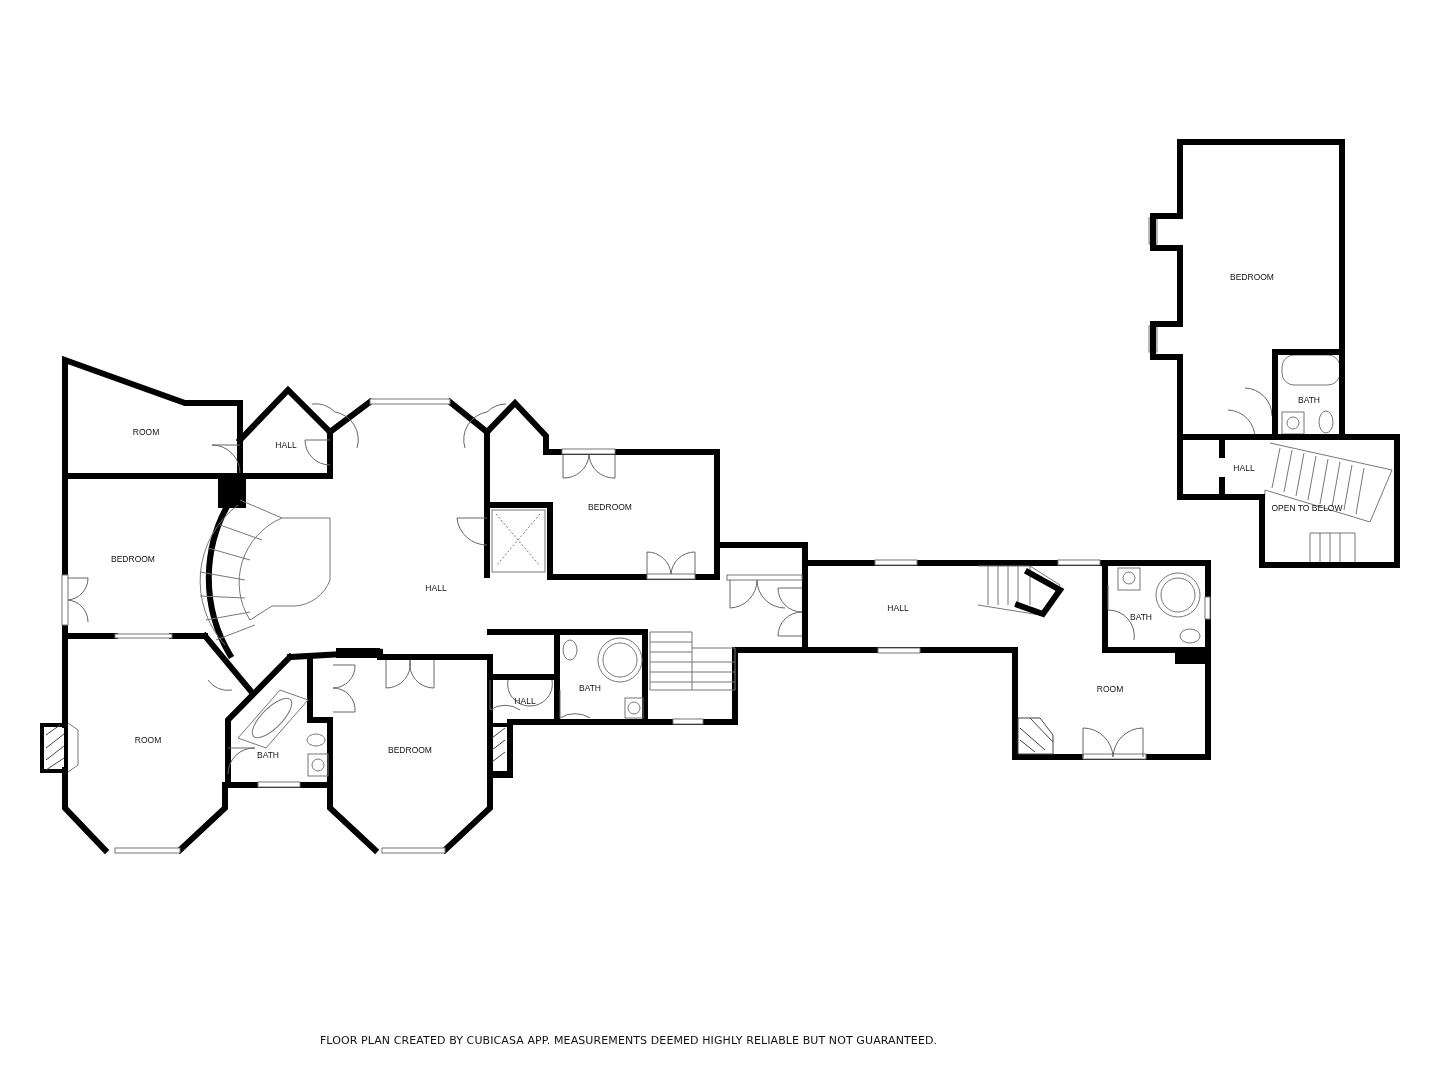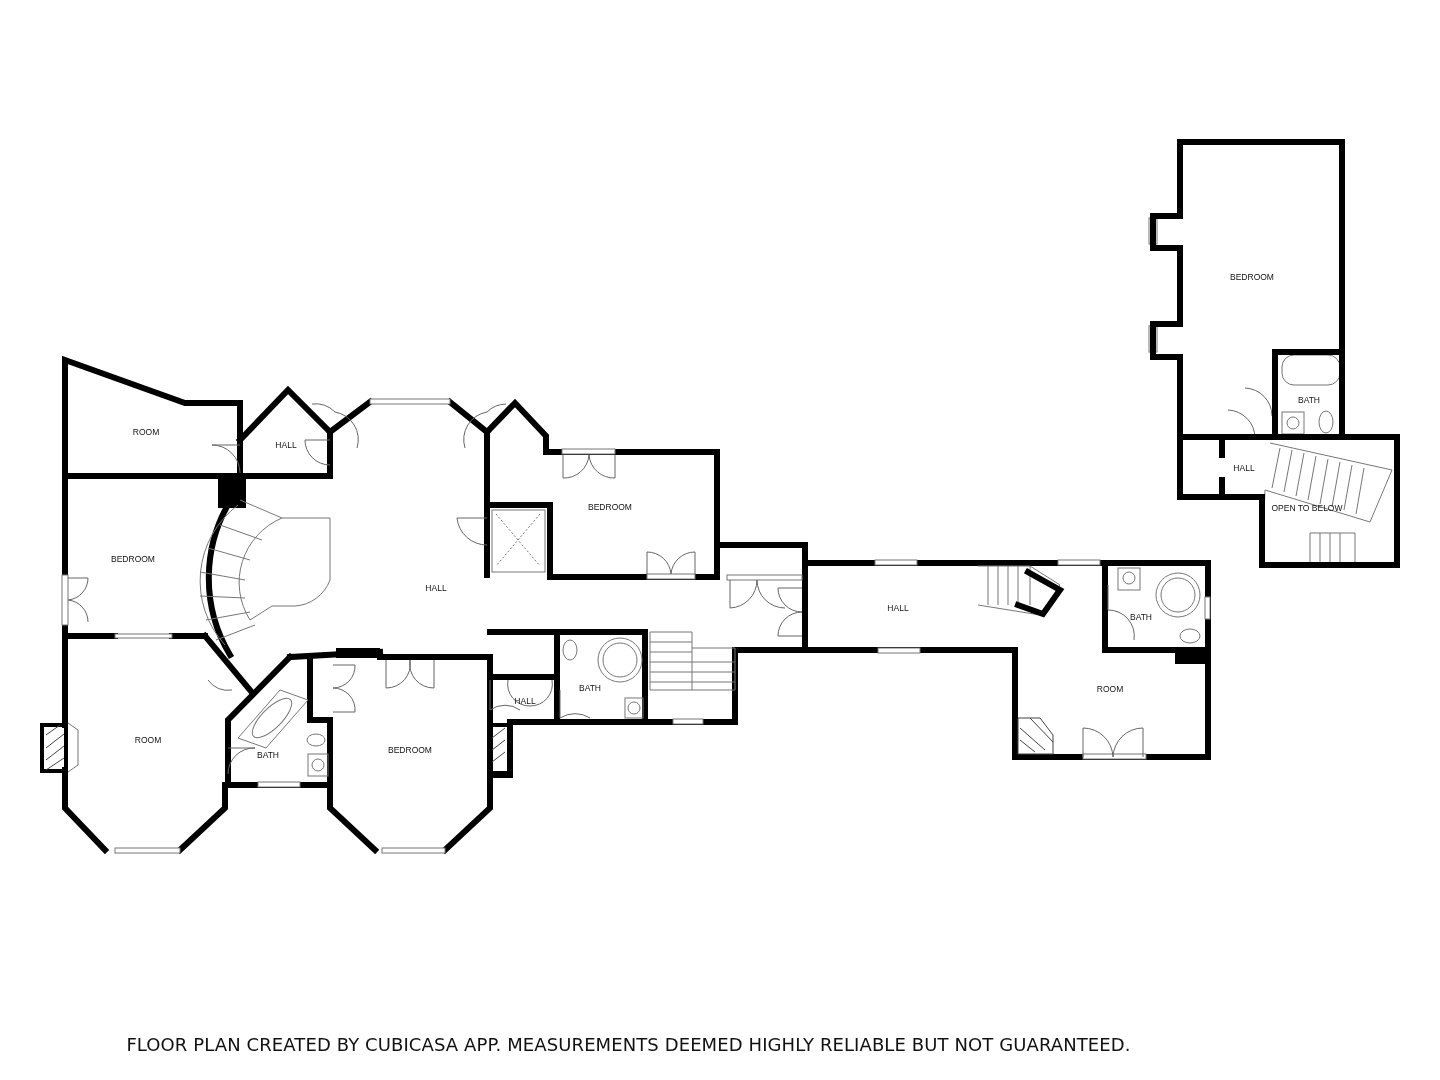--- a/index.html
+++ b/index.html
@@ -6,21 +6,21 @@
   body { width:1440px; height:1080px; position:relative; overflow:hidden; font-family:"Liberation Sans", sans-serif; }
   #plan { position:absolute; left:0; top:0; width:1440px; height:1080px; }
   .wall { fill:none; stroke:#000; stroke-width:6; stroke-linejoin:miter; stroke-linecap:square; }
   .wall-thin { fill:none; stroke:#000; stroke-width:4; }
   .solid { fill:#000; stroke:none; }
   .win { fill:#fff; stroke:#777; stroke-width:1; }
   .door { fill:none; stroke:#666; stroke-width:1; }
   .fix { fill:none; stroke:#777; stroke-width:1; }
   .hatch { fill:none; stroke:#444; stroke-width:1; }
   .lbl { font-family:"Liberation Sans", sans-serif; font-size:8.5px; fill:#111; text-anchor:middle; dominant-baseline:middle; }
-  .footer { position:absolute; left:0; width:1257px; top:1034px; text-align:center; font-family:"DejaVu Sans", sans-serif; font-size:18px; color:#111; letter-spacing:0.1px; }
+  .footer { position:absolute; left:0; width:1257px; top:1034px; text-align:center; font-family:"DejaVu Sans", sans-serif; font-size:11px; color:#111; letter-spacing:0.1px; }
 </style>
 </head>
 <body>
 
 <svg id="plan" viewBox="0 0 1440 1080" xmlns="http://www.w3.org/2000/svg">
 
   <g>
 
     <path class="wall" d="M65 360 L185 403 L240 403 L240 476 L65 476 Z"></path>
 

